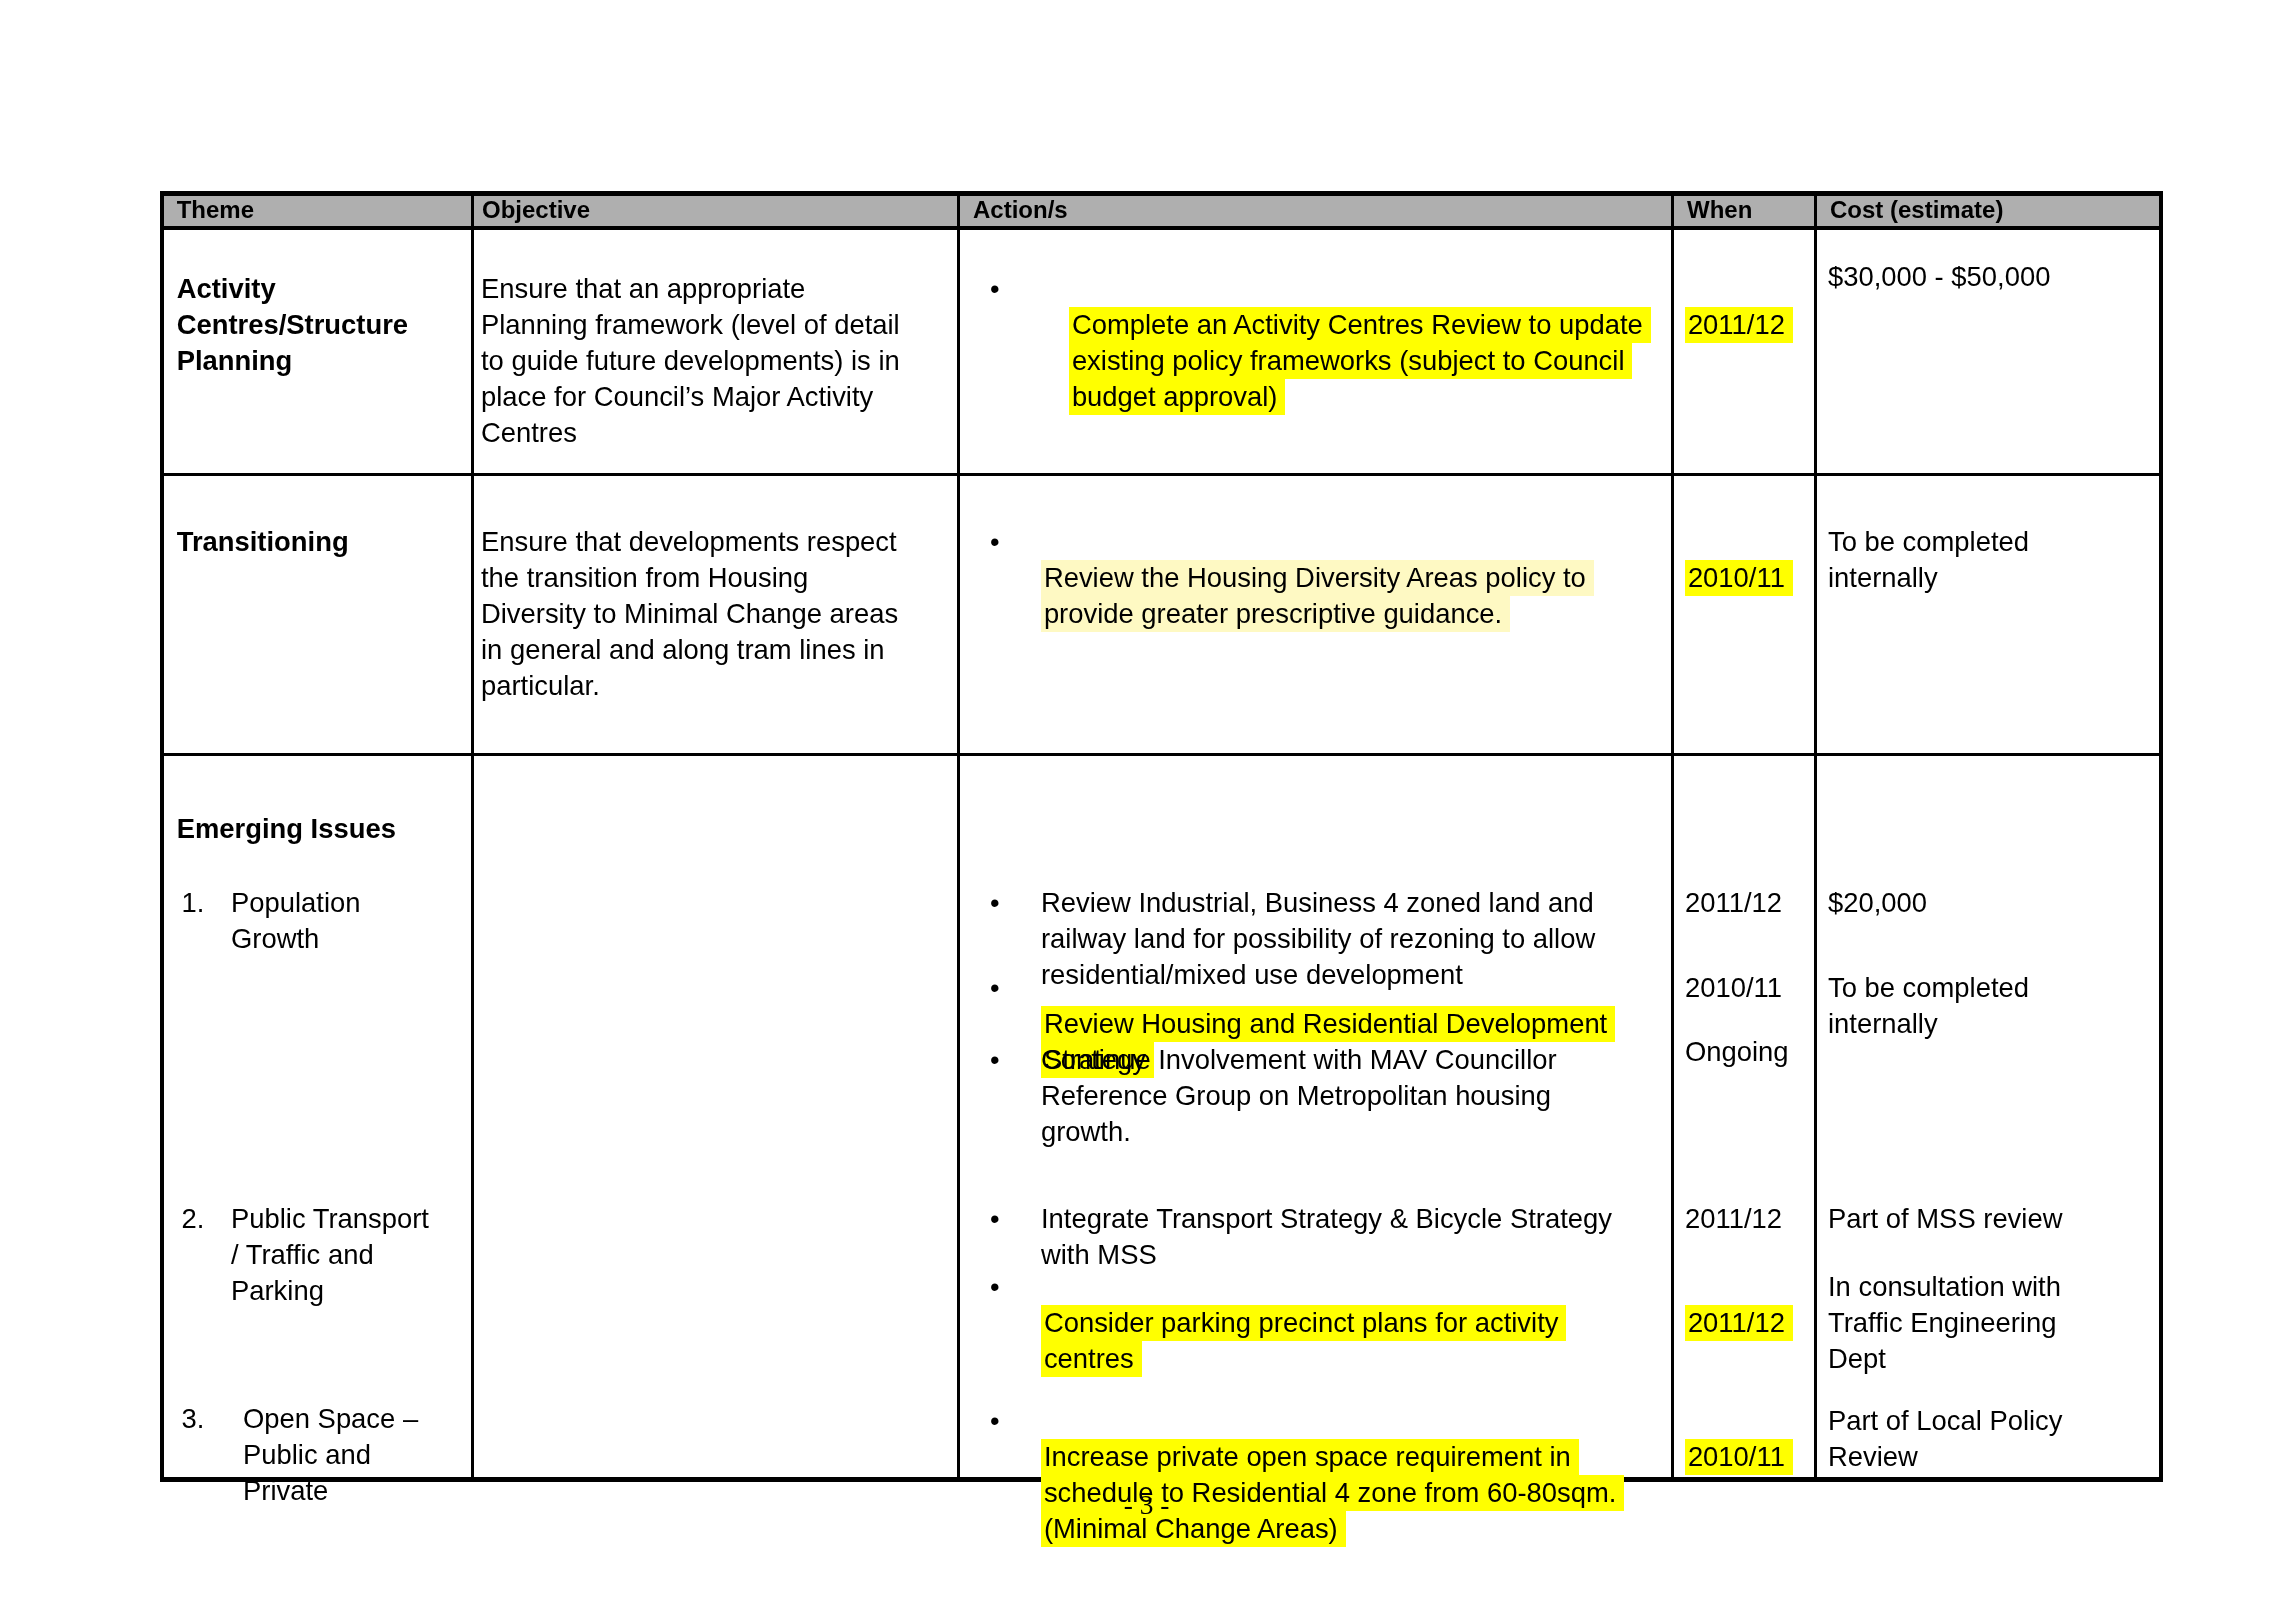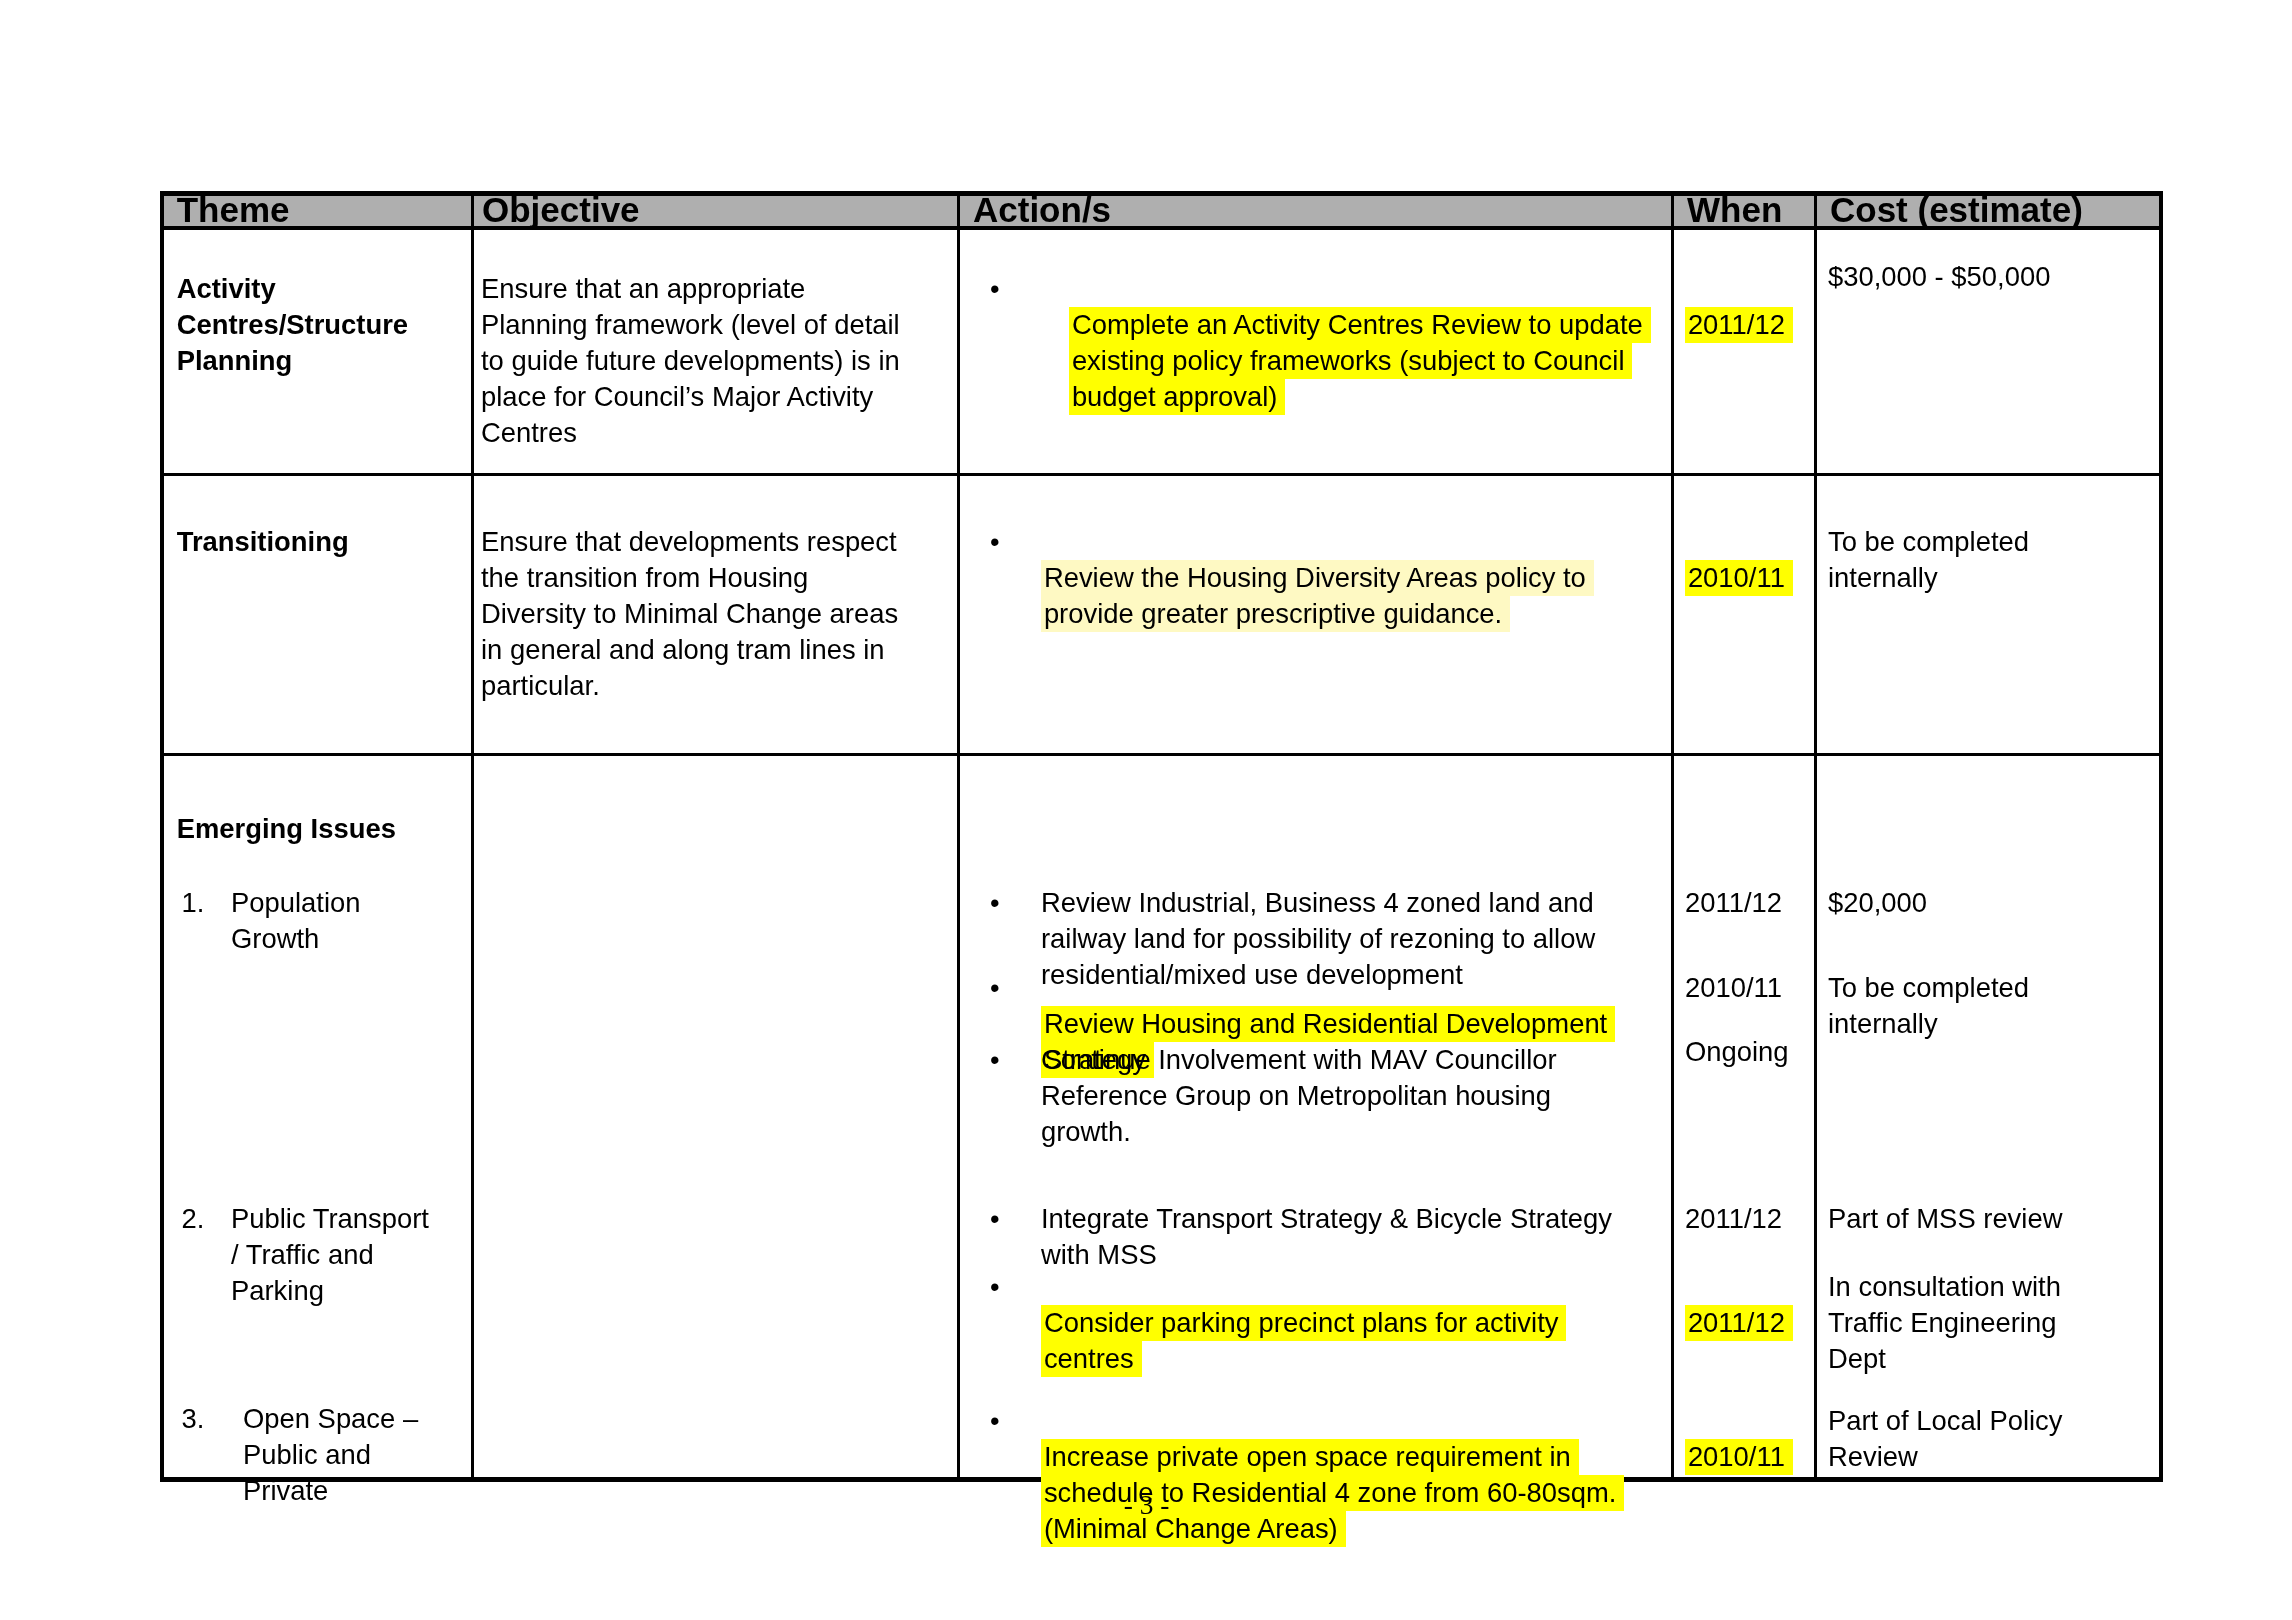--- a/index.html
+++ b/index.html
@@ -4,21 +4,21 @@
 <style>
   html,body{margin:0;padding:0;}
   body{
     width:2293px;height:1620px;background:#ffffff;position:relative;
     font-family:"Liberation Sans",sans-serif;color:#000;
     -webkit-font-smoothing:antialiased;
   }
   .tbl{position:absolute;left:160px;top:191px;width:2002px;height:1291px;}
   .gline{position:absolute;background:#000;}
   .hband{position:absolute;left:0;top:0;width:2002px;height:35px;}
-  .hcell{position:absolute;top:2px;font-size:35px;font-weight:bold;line-height:33px;white-space:nowrap;}
+  .hcell{position:absolute;top:2px;font-size:24px;font-weight:bold;line-height:33px;white-space:nowrap;}
   .txt{position:absolute;font-size:27.4px;line-height:36px;white-space:pre-line;}
   .b{font-weight:bold;}
   .hl{box-decoration-break:clone;-webkit-box-decoration-break:clone;padding:2px 7.8px 2.9px 2.9px;}
   .dot{position:absolute;font-size:27.4px;line-height:36px;}
   .num{position:absolute;font-size:27.4px;line-height:36px;}
   .pageno{position:absolute;left:0;top:1490px;width:2293px;text-align:center;
     font-family:"Liberation Serif",serif;font-size:27.4px;}
 </style>
 </head>
 <body>

